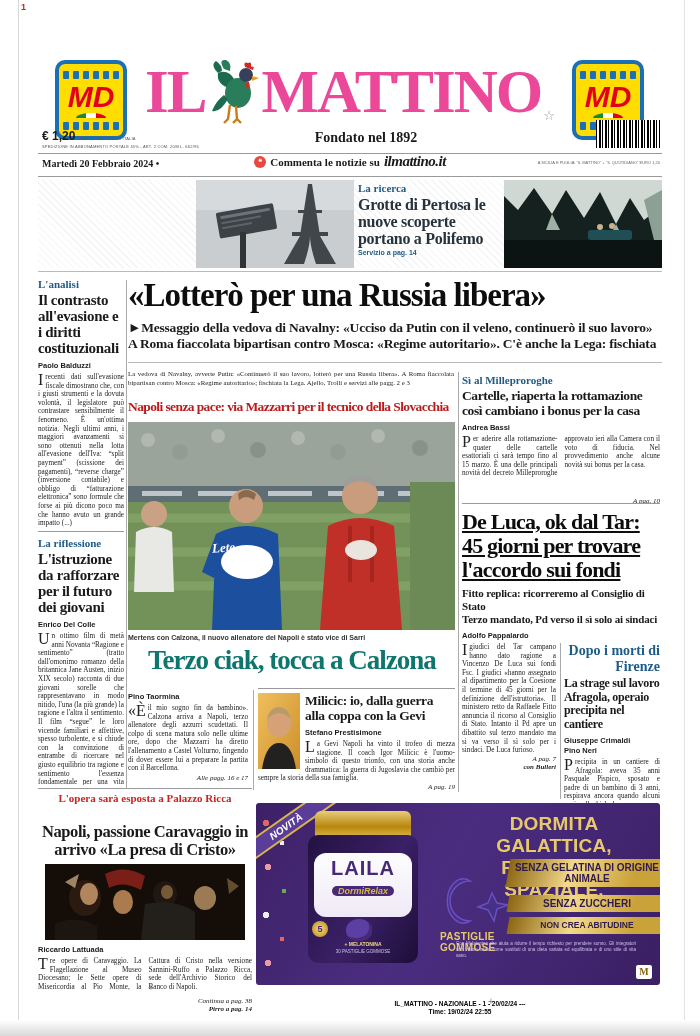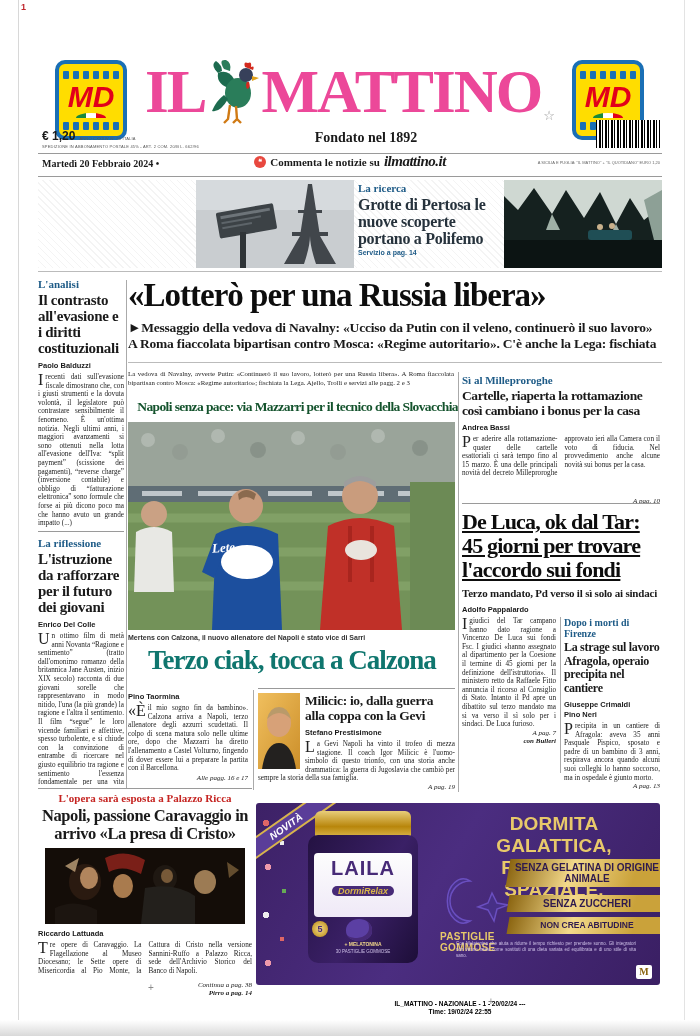--- a/index.html
+++ b/index.html
@@ -62,21 +62,21 @@
   
   .lead-head{position:absolute;left:128px;top:276px;width:534px;
         font:900 33px/38px "Liberation Serif",serif;letter-spacing:-1px;color:#0d0d0d;}
   .lead-deck{position:absolute;left:128px;top:320px;width:534px;
         font:bold 13.5px/16px "Liberation Serif",serif;letter-spacing:-.2px;}
   .lead-note{position:absolute;left:128px;top:369px;width:326px;
         font:6.8px/9px "Liberation Serif",serif;text-align:justify;color:#222;}
 
   
   .red-head{position:absolute;left:128px;top:399px;width:330px;white-space:nowrap;overflow:hidden;
-        font:bold 13.5px "Liberation Serif",serif;color:#14532d;letter-spacing:-.6px;text-align:right;}
+        font:bold 13.5px "Liberation Serif",serif;color:#b91c1c;letter-spacing:-.6px;}
   .match-photo{position:absolute;left:128px;top:422px;width:327px;height:208px;overflow:hidden;}
   .photo-sponsor{position:absolute;left:84px;top:118px;color:#fff;
         font:italic bold 13px "Liberation Serif",serif;transform:rotate(-4deg);}
   .caption{position:absolute;left:128px;top:634px;width:327px;font:bold 7px "Liberation Sans",sans-serif;color:#333;}
   .terzo-head{position:absolute;left:128px;top:645px;width:330px;white-space:nowrap;
         font:bold 27px "Liberation Serif",serif;letter-spacing:-1px;color:#0f766e;padding-left:20px;}
   .taormina{position:absolute;left:128px;top:684px;width:120px;height:106px;overflow:hidden;}
   .milicic-box{position:absolute;left:258px;top:688px;width:197px;height:102px;border-top:1px solid #999;padding-top:4px;}
   .milicic-photo{float:left;width:42px;height:76px;margin-right:5px;overflow:hidden;}
   .milicic-head{font:bold 13.5px/15px "Liberation Serif",serif;letter-spacing:-.3px;padding-left:44px;}
@@ -87,21 +87,21 @@
   .rc-head{font:bold 13.5px/15px "Liberation Serif",serif;letter-spacing:-.4px;margin-top:2px;}
   .body2col{columns:2;column-gap:7px;}
   .deluca-head{font:900 22px/24px "Liberation Serif",serif;letter-spacing:-.8px;color:#0d0d0d;text-decoration:underline;}
   .deluca-deck{font:bold 11px/13px "Liberation Serif",serif;margin-top:5px;letter-spacing:-.2px;}
   .afra-box{position:absolute;left:102px;top:0;width:96px;}
   .afra-head{font:bold 12px/13.5px "Liberation Serif",serif;letter-spacing:-.3px;margin-top:2px;}
 
   
   .carav{position:absolute;left:38px;top:792px;width:214px;}
   .kicker-red{font:bold 11px "Liberation Serif",serif;color:#c52421;}
-  .carav-head{font:bold 16.5px/18px "Liberation Serif",serif;letter-spacing:-.4px;margin-top:3px;text-align:center;}
+  .carav-head{font:bold 16.5px/18px "Liberation Serif",serif;letter-spacing:-.4px;margin-top:19px;text-align:center;}
   .carav-photo{width:200px;height:76px;margin:5px auto 0 auto;overflow:hidden;}
   .carav-body{position:relative;height:56px;overflow:hidden;}
   .carav-refs{position:absolute;right:0;bottom:0;width:104px;text-align:right;background:#fff;}
 
   
   .ad{position:absolute;left:256px;top:803px;width:404px;height:182px;overflow:hidden;border-radius:3px;
       background:linear-gradient(120deg,#3d2166 0%,#4b2d80 45%,#3a1f63 100%);
       font-family:"Liberation Sans",sans-serif;}
   .ad-flowers{position:absolute;left:0;top:0;width:38px;height:100%;
       background-image:radial-gradient(circle 5px at 10px 20px,#d66 60%,transparent 61%),
@@ -112,21 +112,21 @@
         radial-gradient(circle 4px at 26px 136px,#d66 60%,transparent 61%),
         radial-gradient(circle 5px at 12px 160px,#e9a 60%,transparent 61%);}
   .ad-ribbon{position:absolute;left:-34px;top:14px;width:128px;height:15px;background:#5a3d99;
       border-top:2px solid #d9b54a;border-bottom:2px solid #d9b54a;transform:rotate(-35deg);
       color:#fff;font:italic bold 10px/15px "Liberation Sans",sans-serif;text-align:center;}
   .ad-jar{position:absolute;left:48px;top:8px;width:118px;height:160px;}
   .jar-cap{width:96px;height:26px;margin:0 auto;border-radius:6px 6px 2px 2px;
       background:linear-gradient(#e8cd7a,#b8860b 60%,#d9b54a);}
   .jar-body{width:110px;height:128px;margin:-2px auto 0 auto;border-radius:10px;
       background:linear-gradient(120deg,#241242,#3a2066 55%,#1d0e38);position:relative;overflow:hidden;}
-  .jar-label{position:absolute;left:6px;top:18px;right:6px;height:64px;border-radius:4px;
+  .jar-label{position:absolute;left:6px;top:18px;right:6px;height:64px;border-radius:12px;
       background:linear-gradient(#fdfdfd,#efe9f7);text-align:center;}
   .jar-brand{font:900 20px "Liberation Sans",sans-serif;color:#472a77;letter-spacing:1px;margin-top:4px;}
   .jar-sub{font:italic bold 9px "Liberation Sans",sans-serif;color:#d9b54a;background:#472a77;
       border-radius:6px;display:inline-block;padding:0 6px;}
   .jar-gummy{position:absolute;left:38px;top:84px;width:26px;height:22px;border-radius:50% 50% 45% 45%;
       background:#5b3fa3;box-shadow:inset -3px -3px 0 #472a77;}
   .jar-badge{position:absolute;left:4px;top:86px;width:16px;height:16px;border-radius:50%;
       background:radial-gradient(#f3d98b,#b8860b);color:#472a77;font:bold 9px/16px "Liberation Sans",sans-serif;text-align:center;}
   .jar-plus{position:absolute;left:0;right:0;top:106px;text-align:center;color:#f3d98b;
       font:bold 5px "Liberation Sans",sans-serif;}
@@ -381,32 +381,33 @@
     <div class="rc-head">Cartelle, riaperta la rottamazione così cambiano i bonus per la casa</div>
     <div class="byline">Andrea Bassi</div>
     <div class="body-text body2col dc" style="height:62px;">Per aderire alla rottamazione-quater delle cartelle esattoriali ci sarà tempo fino al 15 marzo. È una delle principali novità del decreto Milleproroghe approvato ieri alla Camera con il voto di fiducia. Nel provvedimento anche alcune novità sui bonus per la casa.</div>
     <div class="pageref">A pag. 10</div>
   </div>
   <div class="rule" style="left:462px;width:198px;top:503px;"></div>
 
   <div class="rc" style="top:510px;">
     <div class="deluca-head">De Luca, ok dal Tar: 45 giorni per trovare l'accordo sui fondi</div>
     <div class="deluca-deck">
+      <div>Fitto replica: ricorreremo al Consiglio di Stato</div>
       <div>Terzo mandato, Pd verso il sì solo ai sindaci</div>
     </div>
     <div class="byline">Adolfo Pappalardo</div>
     <div style="position:relative;height:160px;">
       <div style="width:94px;">
         <div class="body-text dc">I giudici del Tar campano hanno dato ragione a Vincenzo De Luca sui fondi Fsc. I giudici «hanno assegnato al dipartimento per la Coesione il termine di 45 giorni per la definizione dell'istruttoria». Il ministero retto da Raffaele Fitto annuncia il ricorso al Consiglio di Stato. Intanto il Pd apre un dibattito sul terzo mandato ma si va verso il sì solo per i sindaci. De Luca furioso.</div>
         <div class="pageref">A pag. 7</div>
         <div class="pageref" style="font-weight:bold;">con Bulleri</div>
       </div>
       <div class="vrule" style="left:98px;top:0;height:156px;"></div>
       <div class="afra-box">
-        <div class="kicker-blue" style="font-size:10px;">Dopo i morti di Firenze</div>
+        <div class="kicker-blue" style="font-size:14px;text-align:right;">Dopo i morti di Firenze</div>
         <div class="afra-head">La strage sul lavoro Afragola, operaio precipita nel cantiere</div>
         <div class="byline" style="margin-bottom:1px;">Giuseppe Crimaldi</div>
         <div class="byline" style="margin-top:0;">Pino Neri</div>
         <div class="body-text dc">Precipita in un cantiere di Afragola: aveva 35 anni Pasquale Pispico, sposato e padre di un bambino di 3 anni, respirava ancora quando alcuni suoi colleghi lo hanno soccorso, ma in ospedale è giunto morto.</div>
         <div class="pageref">A pag. 13</div>
       </div>
     </div>
   </div>
 
   <div class="carav">

